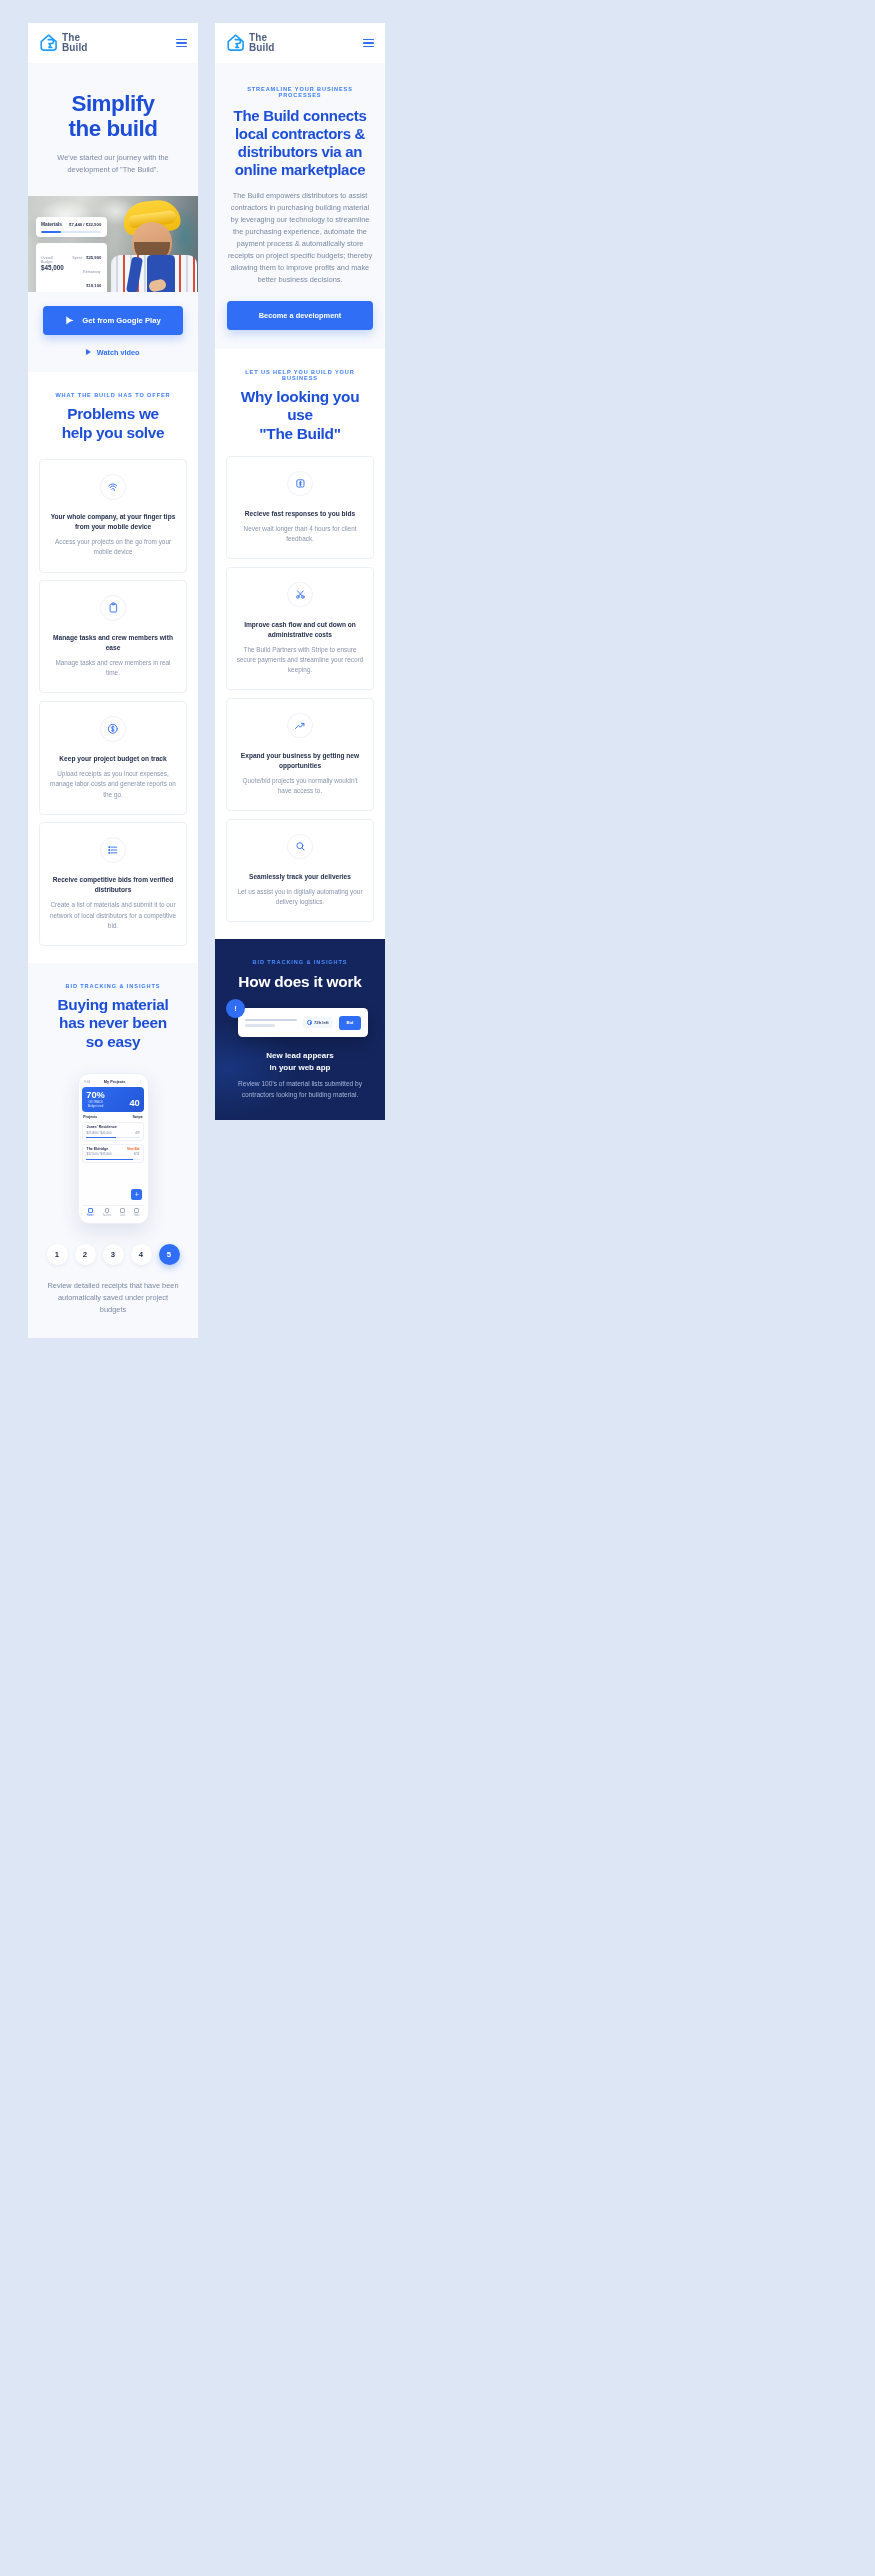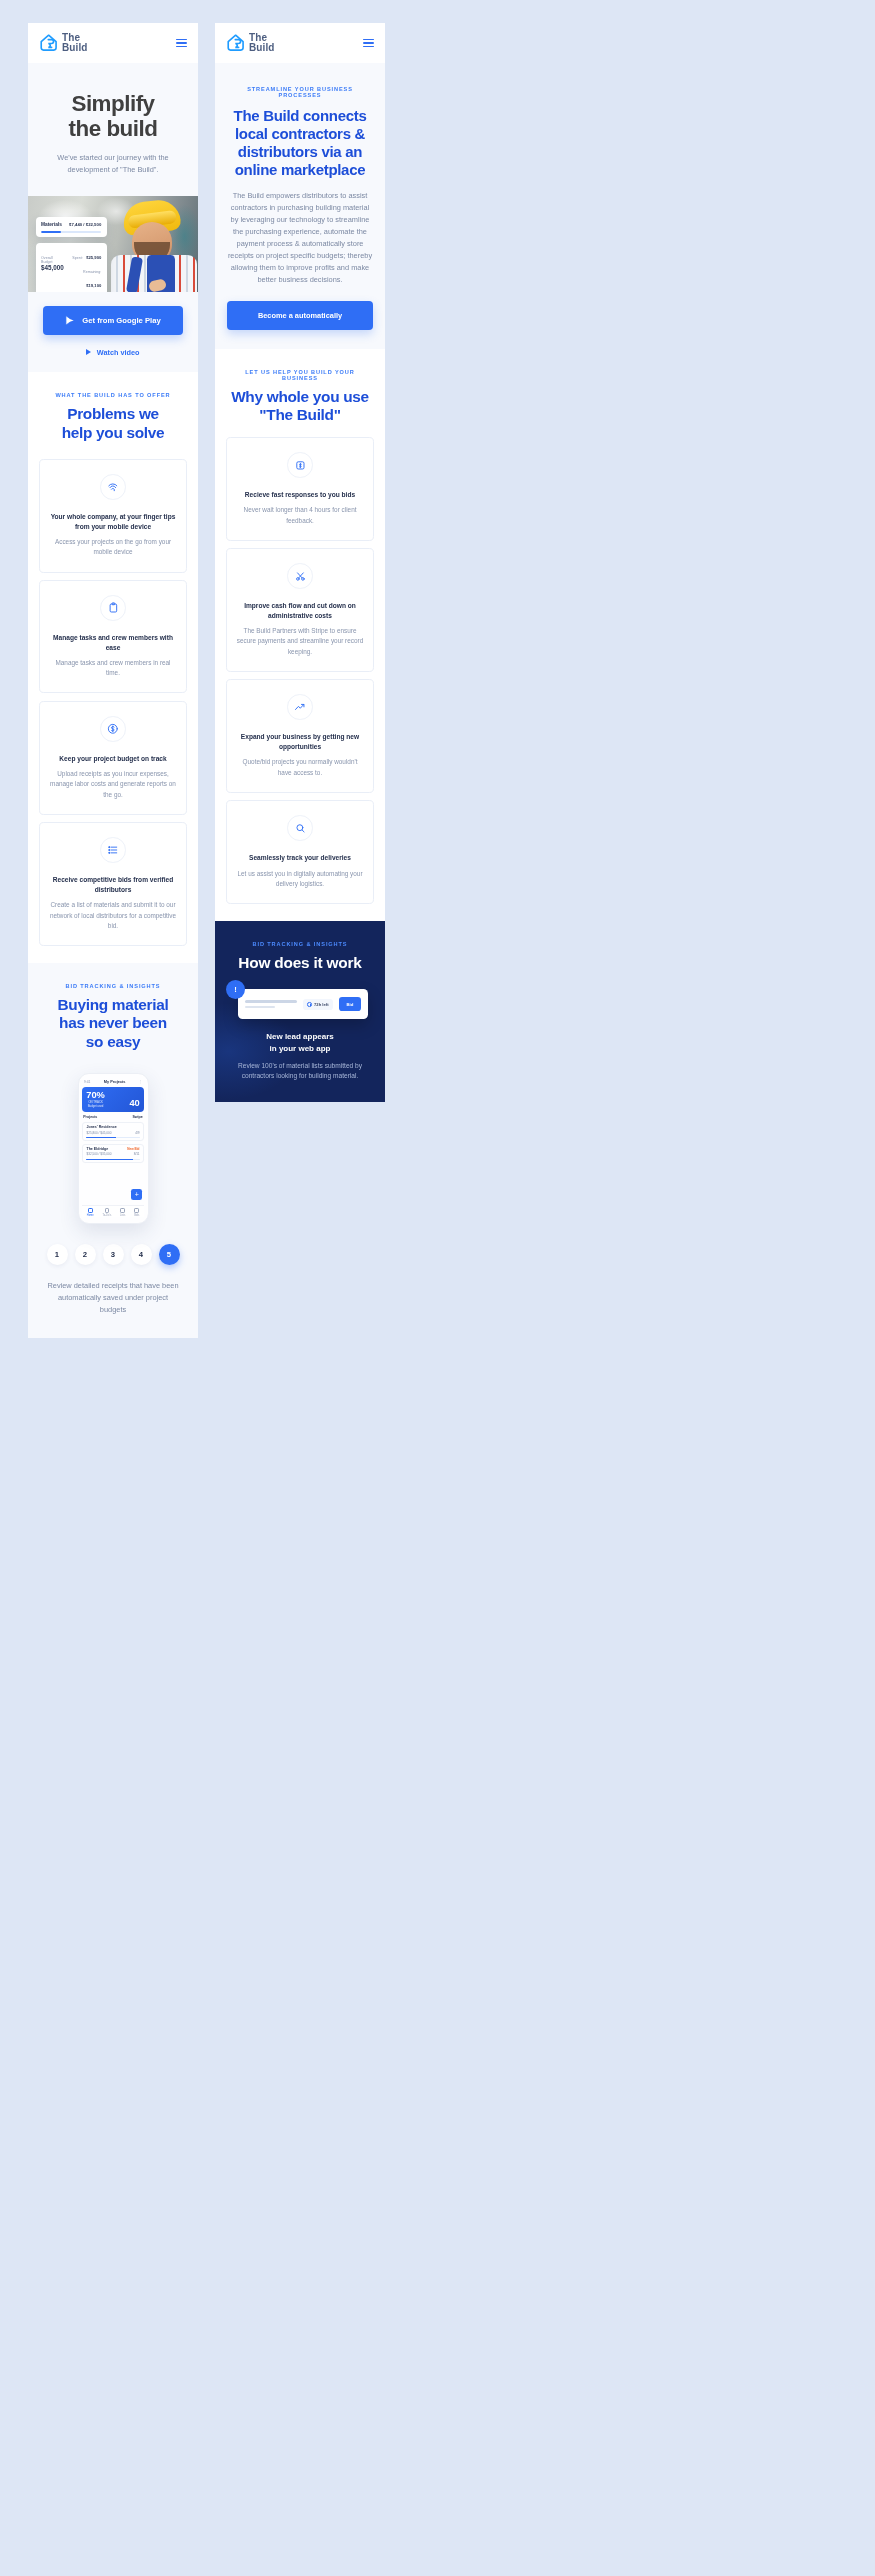--- a/index.html
+++ b/index.html
@@ -38,21 +38,21 @@
   .hamburger i { display:block; height: 1.2px; background: #2f6ef5; border-radius: 1.5px; }
 
   
   .sec { background: #f7f9fd; }
   .eyebrow {
     color: #3b7bf7; font-size: 5.6px; font-weight: bold;
     letter-spacing: 0.9px; text-align: center; text-transform: uppercase;
   }
   h1.hero-title {
     font-size: 22.4px; line-height: 1.13; font-weight: bold;
-    color: #404040; text-align: center; letter-spacing: -0.5px;
+    color: #1d4ed8; text-align: center; letter-spacing: -0.5px;
   }
   h2.sec-title {
     font-size: 15.4px; line-height: 1.2; font-weight: bold;
     color: #1d4ed8; text-align: center; letter-spacing: -0.3px;
   }
   p.lede {
     font-size: 7.4px; line-height: 1.62; color: #7c89a3;
     text-align: center;
   }
 
@@ -497,28 +497,28 @@
     <div class="sec" style="padding:23px 12.4px 18.5px;">
       <div class="eyebrow">STREAMLINE YOUR BUSINESS PROCESSES</div>
       <h2 class="sec-title" style="margin-top:8.5px;font-size:15px;">
         <span>The Build connects</span><br>
         <span>local contractors &amp;</span><br>
         <span>distributors via an</span><br>
         <span>online marketplace</span>
       </h2>
       <p class="lede" style="margin-top:11.6px;">The Build empowers distributors to assist contractors in purchasing building material by leveraging our technology to streamline the purchasing experience, automate the payment process &amp; automatically store receipts on project specific budgets; thereby allowing them to improve profits and make better business decisions.</p>
       <div style="margin-top:15.4px;">
-        <button class="btn-wide">Become a automatically</button>
+        <button class="btn-wide">Become a development</button>
       </div>
     </div>
 
     <div class="head-block" style="background:#fff;padding:20px 12.4px 12.4px;">
       <div class="eyebrow">LET US HELP YOU BUILD YOUR BUSINESS</div>
       <h2 class="sec-title" style="margin-top:7px">
-        <span>Why whole you use</span><br>
+        <span>Why looking you use</span><br>
         <span>"The Build"</span>
       </h2>
     </div>
 
     <div class="cards tight">
 
       <div class="card">
         <div class="ico-circle">
           <svg width="10.8" height="10.8" viewBox="0 0 15 15" fill="none" stroke="#2f6ef5" stroke-width="1.3" stroke-linejoin="round">
             <rect x="2.5" y="2.5" width="10" height="10" rx="2"></rect>

